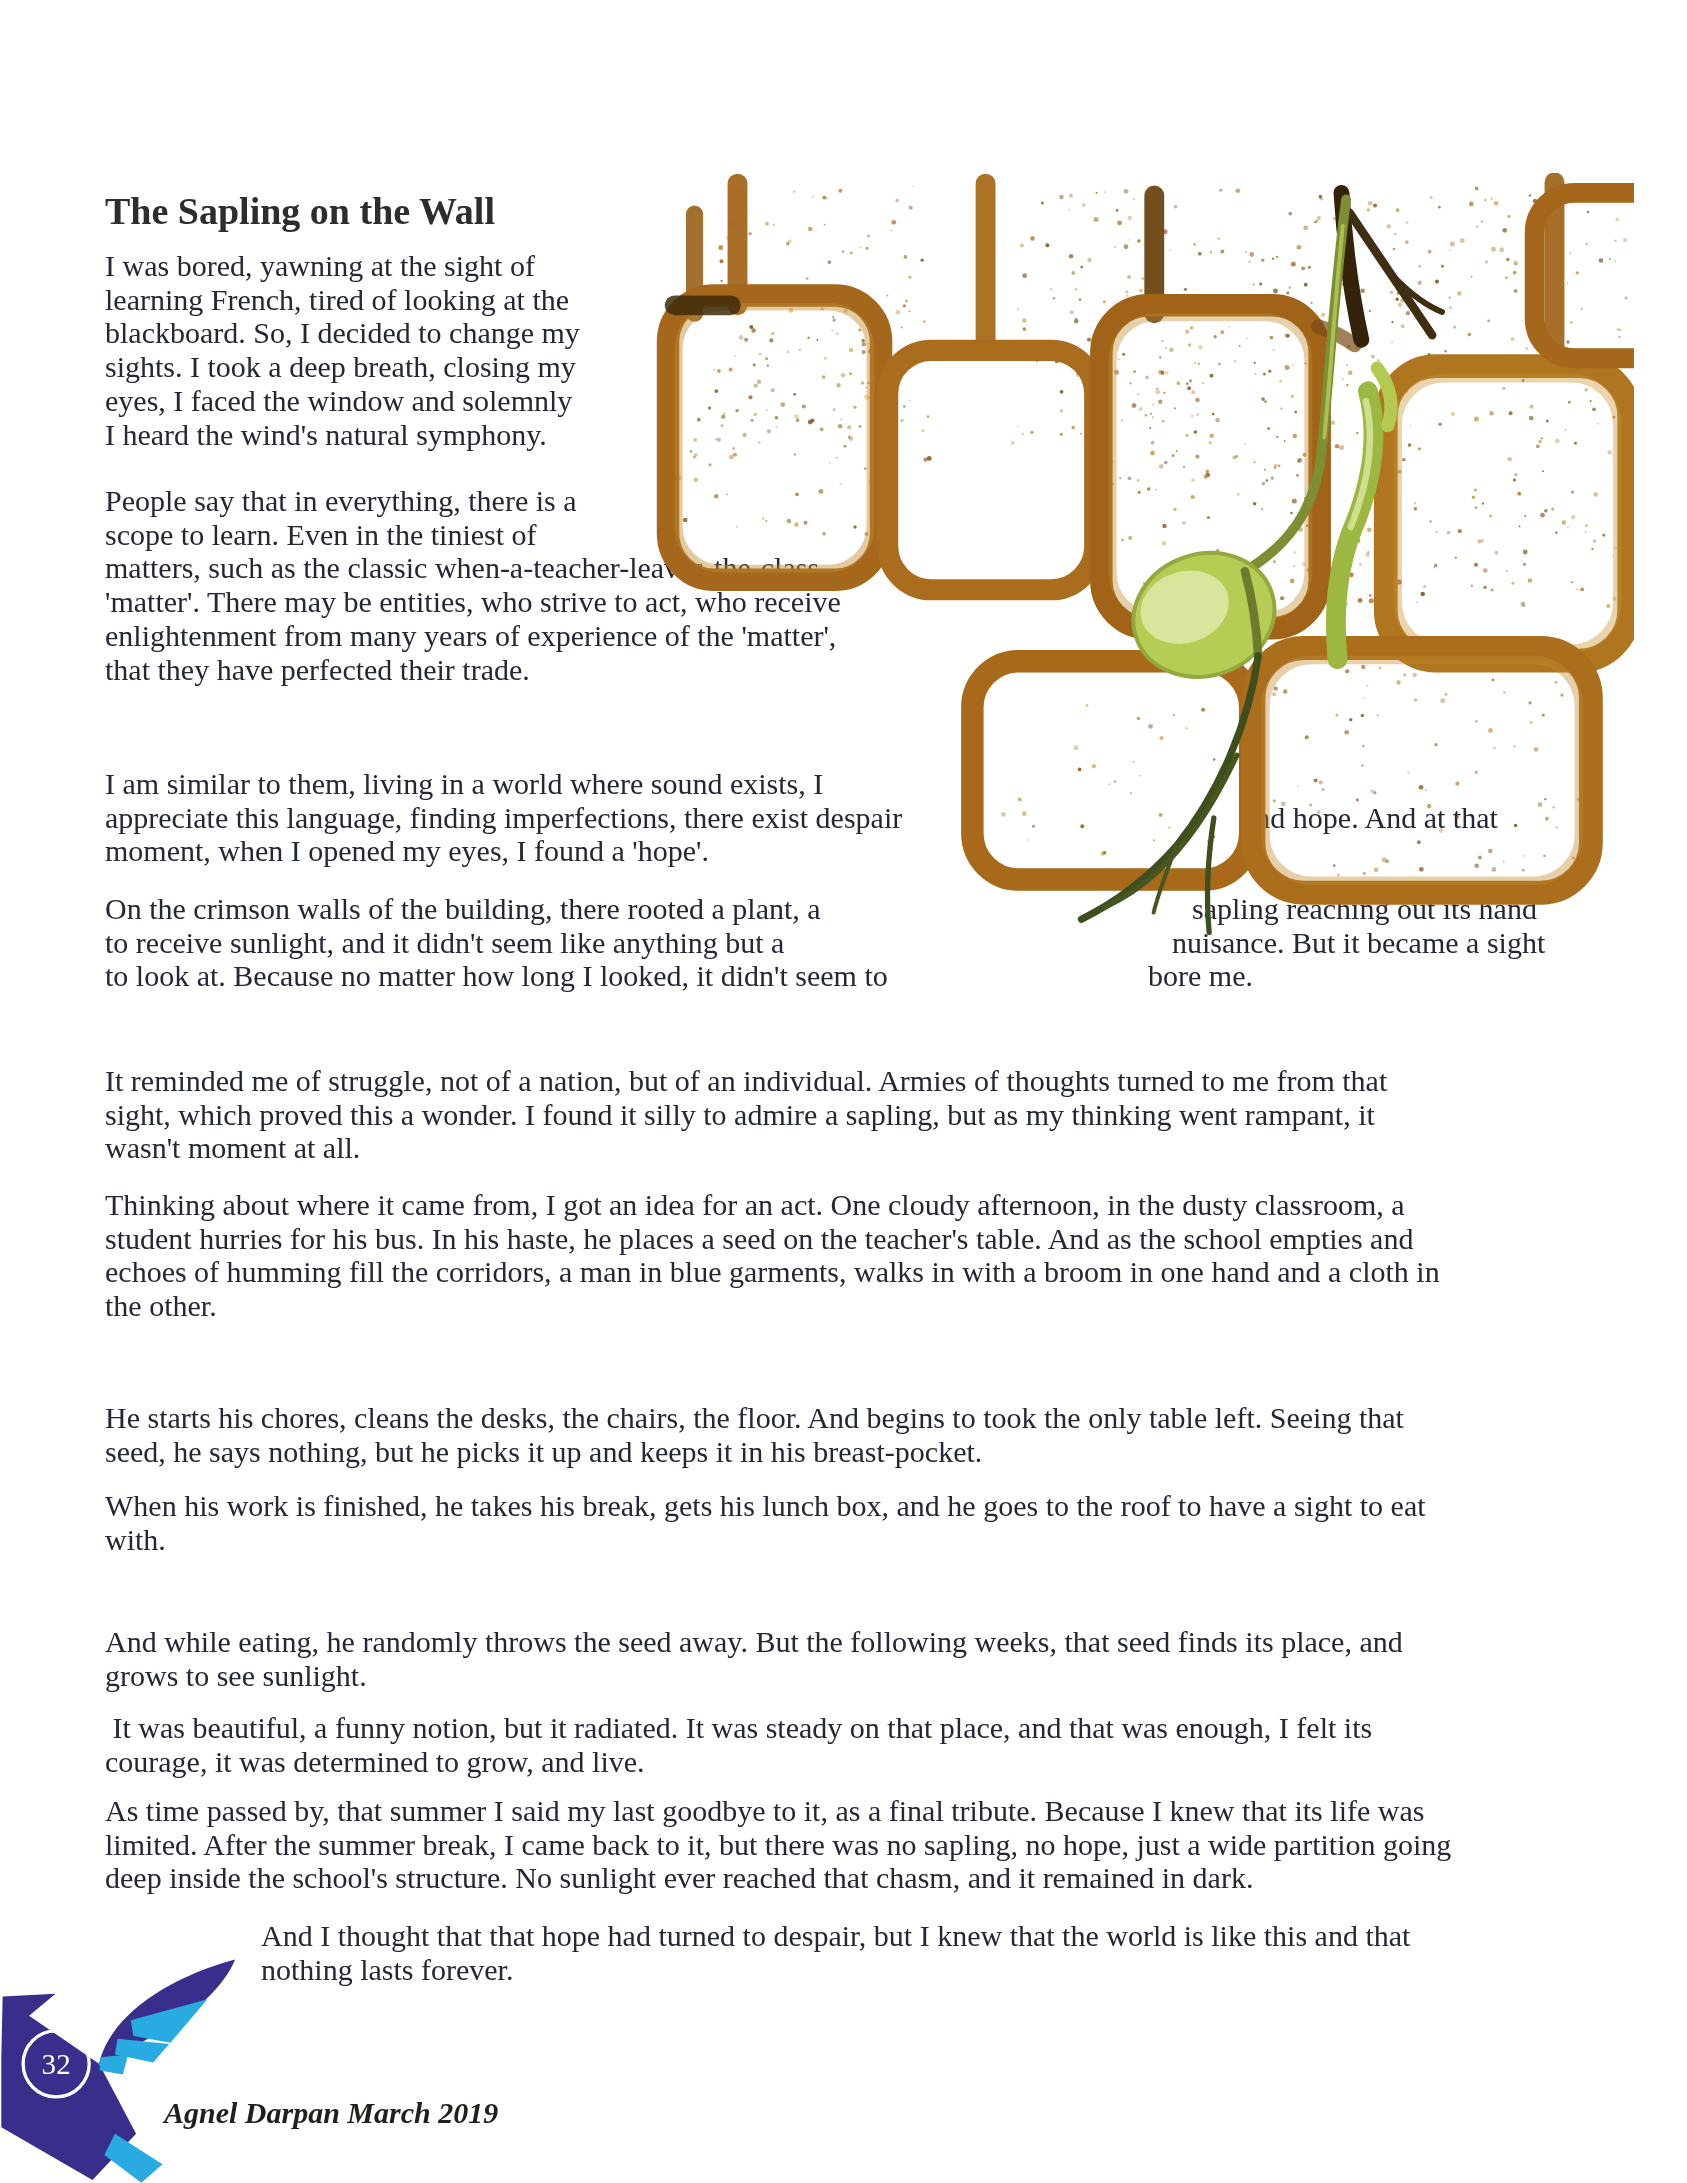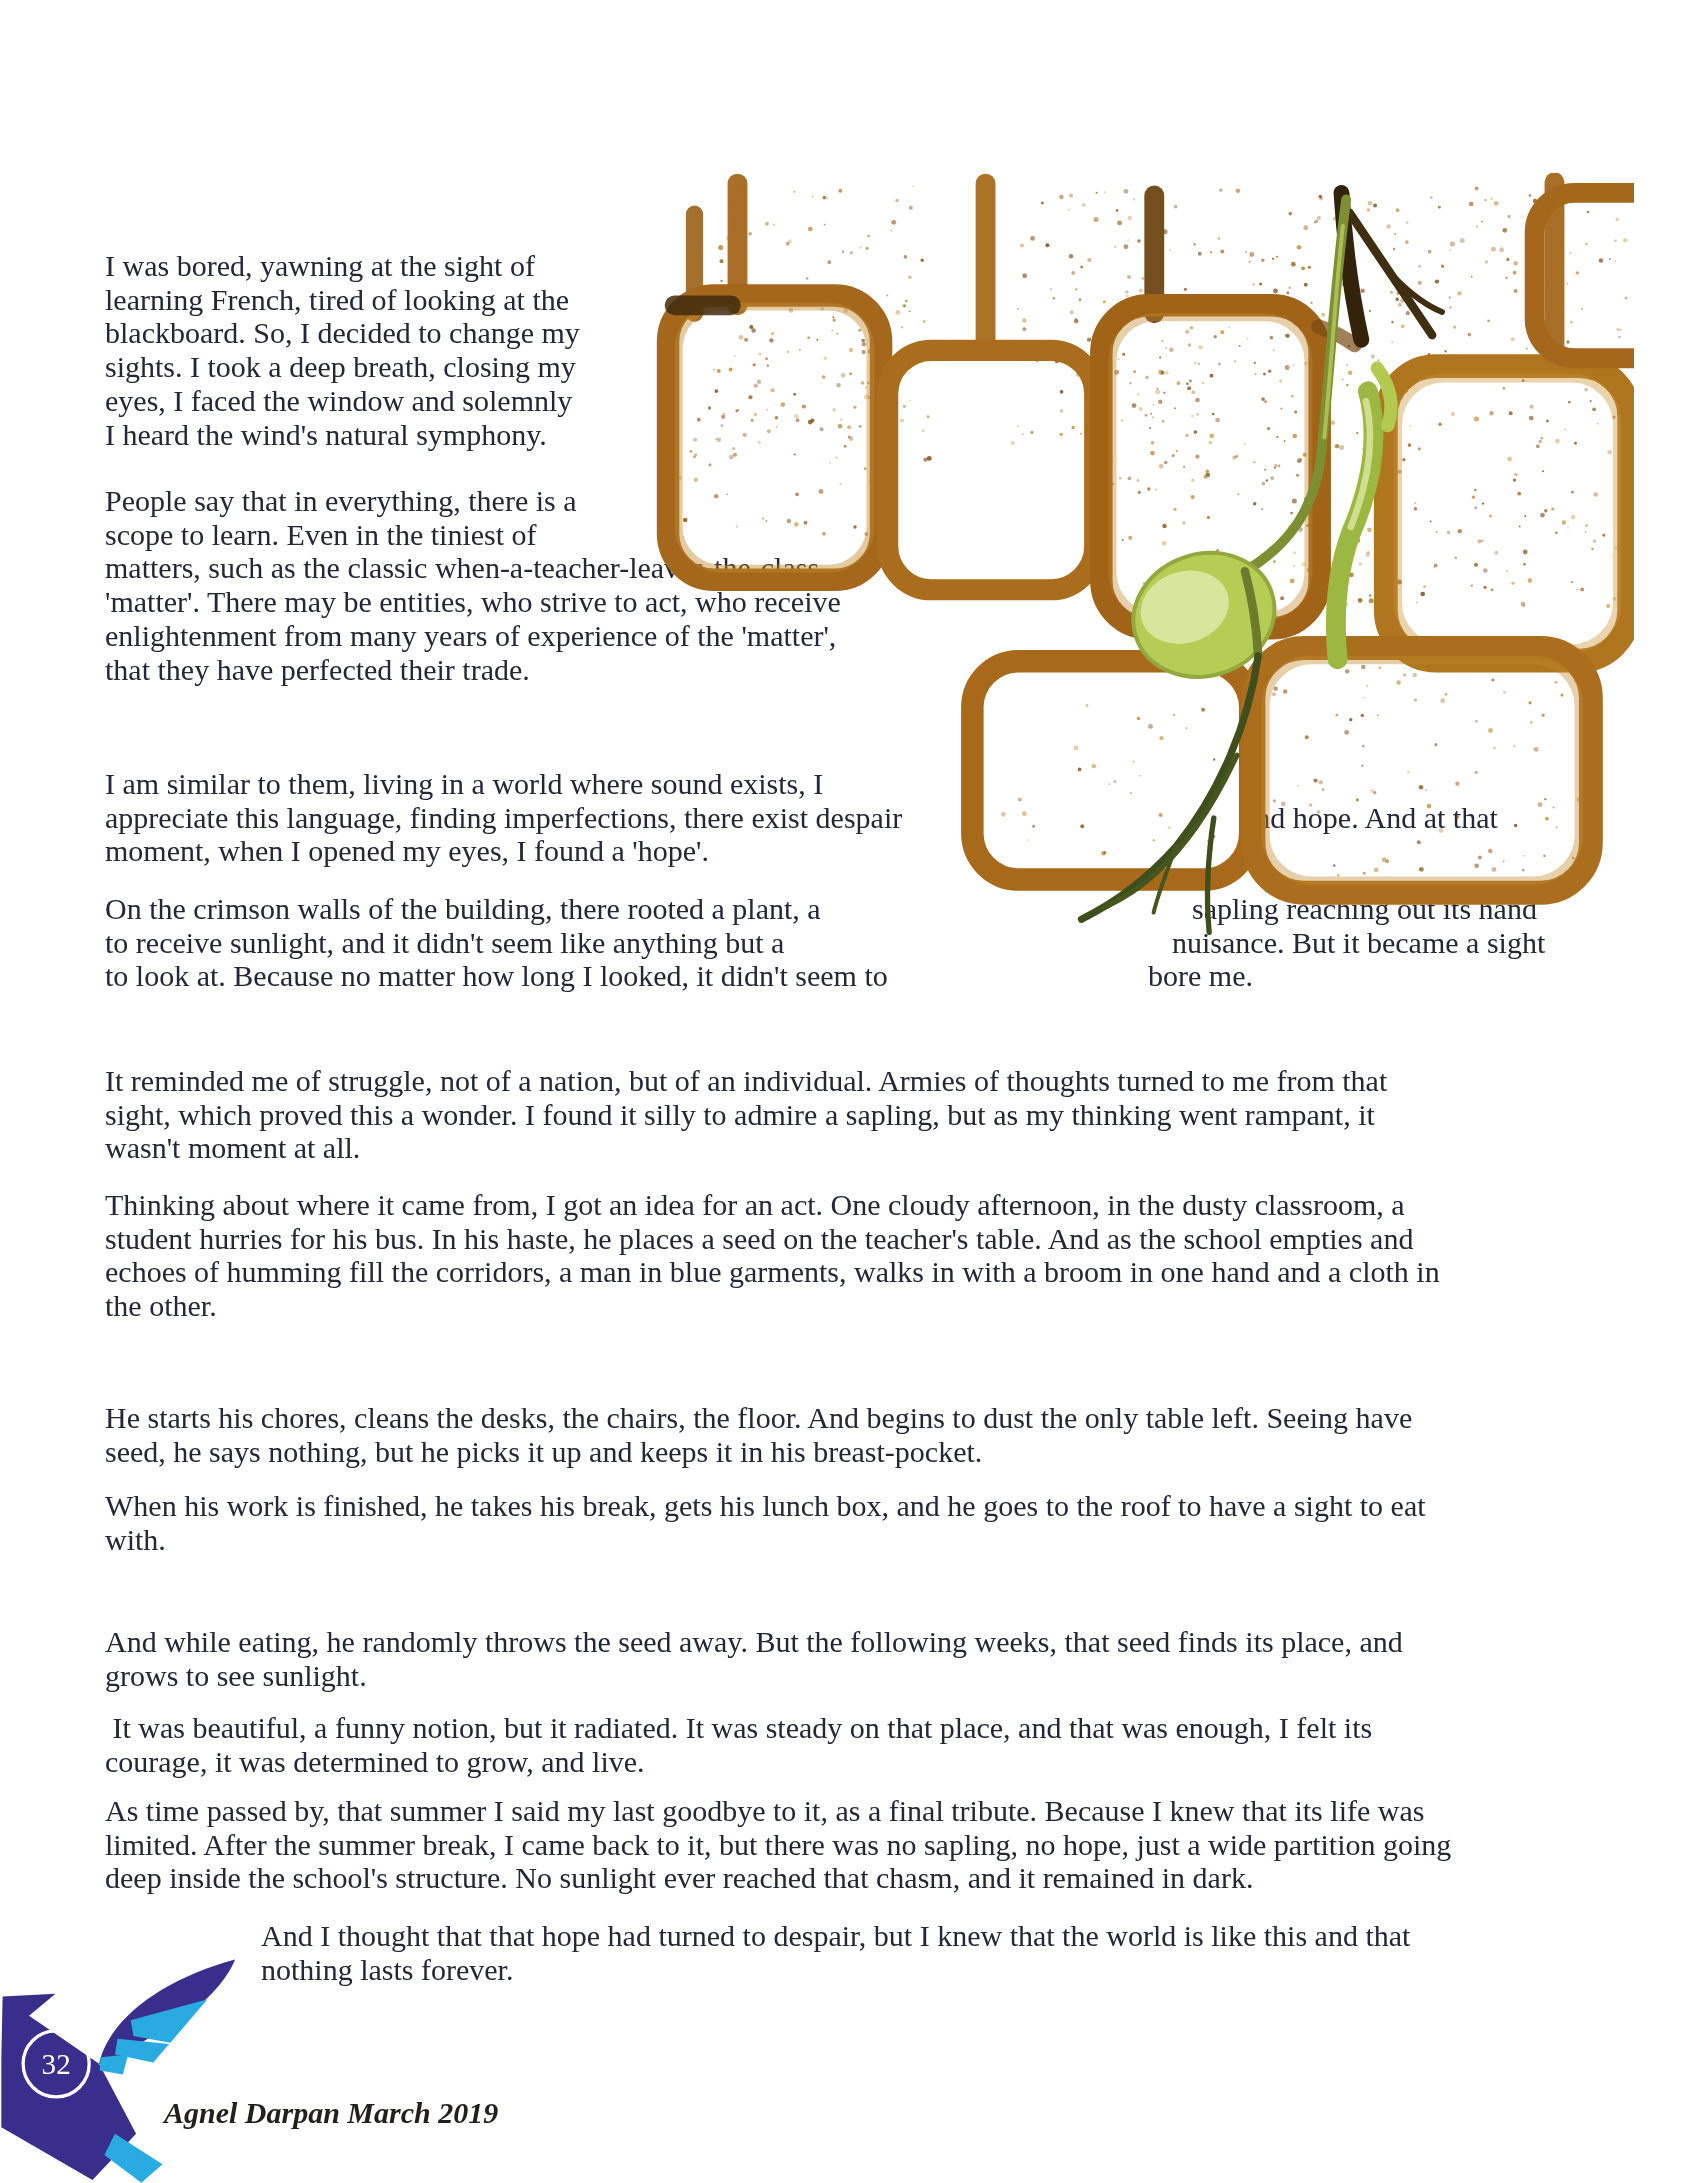--- a/index.html
+++ b/index.html
@@ -38,20 +38,21 @@
     font-size:30px;
     color:#231f1b;
     white-space:pre;
   }
 </style>
 </head>
 <body>
 
 <div class="page">
 
+  <h1 class="page-title" style="left:105px;top:191px;margin:0;">The Sapling on the Wall</h1>
 
   <div class="story-body">
       <div class="para" style="left: 105px; top: 249px;">
         <div class="line" style="top: 0px;"><span>I was bored, yawning at the sight of</span></div>
         <div class="line" style="top: 34px;"><span>learning French, tired of looking at the</span></div>
         <div class="line" style="top: 67px;"><span>blackboard. So, I decided to change my</span></div>
         <div class="line" style="top: 101px;"><span>sights. I took a deep breath, closing my</span></div>
         <div class="line" style="top: 135px;"><span>eyes, I faced the window and solemnly</span></div>
         <div class="line" style="top: 169px;"><span>I heard the wind's natural symphony.</span></div>
       </div>
@@ -78,21 +79,21 @@
         <div class="line" style="top: 34px;"><span>sight, which proved this a wonder. I found it silly to admire a sapling, but as my thinking went rampant, it</span></div>
         <div class="line" style="top: 67px;"><span>wasn't moment at all.</span></div>
       </div>
       <div class="para" style="left: 105px; top: 1188px;">
         <div class="line" style="top: 0px;"><span>Thinking about where it came from, I got an idea for an act. One cloudy afternoon, in the dusty classroom, a</span></div>
         <div class="line" style="top: 34px;"><span>student hurries for his bus. In his haste, he places a seed on the teacher's table. And as the school empties and</span></div>
         <div class="line" style="top: 67px;"><span>echoes of humming fill the corridors, a man in blue garments, walks in with a broom in one hand and a cloth in</span></div>
         <div class="line" style="top: 101px;"><span>the other.</span></div>
       </div>
       <div class="para" style="left: 105px; top: 1401px;">
-        <div class="line" style="top: 0px;"><span>He starts his chores, cleans the desks, the chairs, the floor. And begins to dust the only table left. Seeing have</span></div>
+        <div class="line" style="top: 0px;"><span>He starts his chores, cleans the desks, the chairs, the floor. And begins to took the only table left. Seeing that</span></div>
         <div class="line" style="top: 34px;"><span>seed, he says nothing, but he picks it up and keeps it in his breast-pocket.</span></div>
       </div>
       <div class="para" style="left: 105px; top: 1489px;">
         <div class="line" style="top: 0px;"><span>When his work is finished, he takes his break, gets his lunch box, and he goes to the roof to have a sight to eat</span></div>
         <div class="line" style="top: 34px;"><span>with.</span></div>
       </div>
       <div class="para" style="left: 105px; top: 1625px;">
         <div class="line" style="top: 0px;"><span>And while eating, he randomly throws the seed away. But the following weeks, that seed finds its place, and</span></div>
         <div class="line" style="top: 34px;"><span>grows to see sunlight.</span></div>
       </div>

